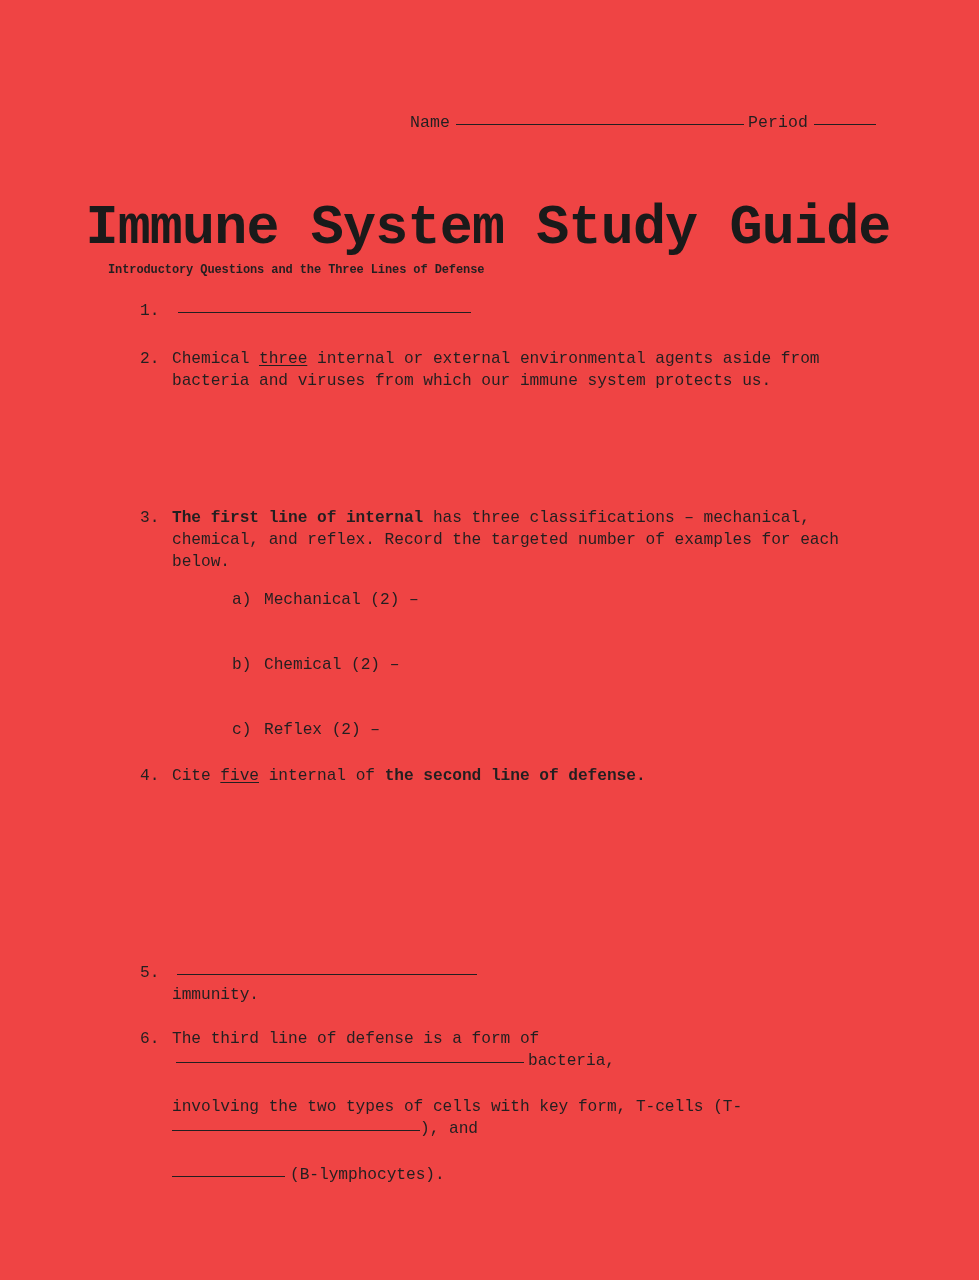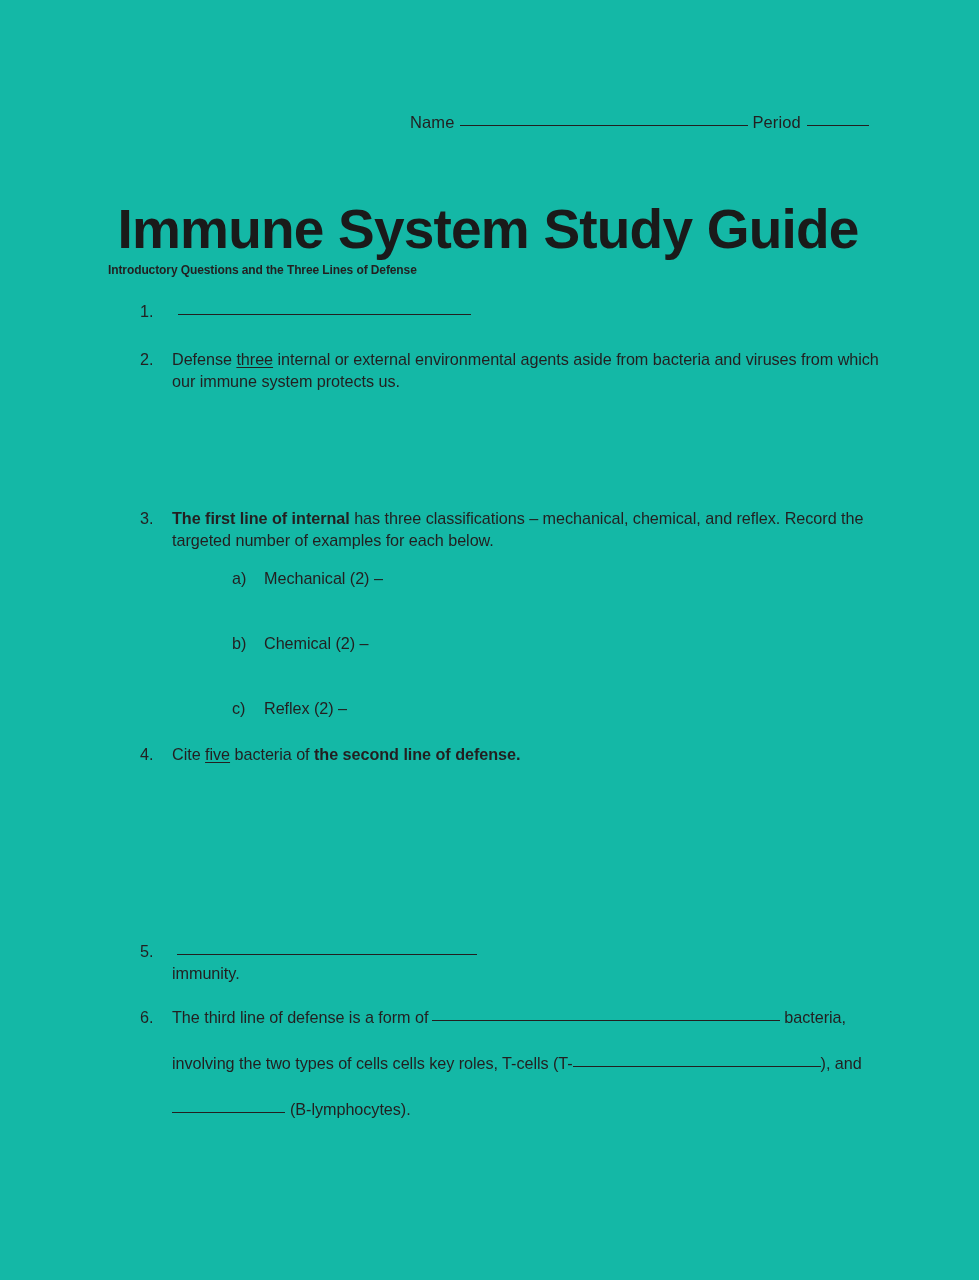--- a/index.html
+++ b/index.html
@@ -11,21 +11,22 @@
     width: 979px;
     height: 1280px;
     font-family: "Liberation Sans", sans-serif;
     color: #231f20;
     position: relative;
     overflow: hidden;
   }
   .page {
     position: absolute;
     inset: 0;
-    background: #14b8a6;
+    background: #ef4444;
+    font-family: Liberation Mono, monospace;
   }
 
   
   .name-row {
     position: absolute;
     left: 410px;
     top: 113px;
     width: 470px;
     font-size: 16.5px;
     white-space: nowrap;
@@ -138,21 +139,21 @@
   <h2 class="section-heading">Introductory Questions and the Three Lines of Defense</h2>
 
   <div class="qlist">
 
     <div class="q">
       <span class="num">1.</span><span class="blank b-q1"></span>
     </div>
     <div class="gap-q1"></div>
 
     <div class="q">
-      <span class="num">2.</span><span>Defense </span><u>three</u><span> internal or external environmental agents aside from bacteria and viruses from which our immune system protects us.</span>
+      <span class="num">2.</span><span>Chemical </span><u>three</u><span> internal or external environmental agents aside from bacteria and viruses from which our immune system protects us.</span>
     </div>
     <div class="gap-q2"></div>
 
     <div class="q">
       <span class="num">3.</span><b>The first line of internal</b><span> has three classifications – mechanical, chemical, and reflex. Record the targeted number of examples for each below.</span>
 
       <div class="sublist">
         <div class="sub">
           <span class="slabel">a)</span><span>Mechanical (2) –</span>
         </div>
@@ -162,34 +163,34 @@
         </div>
         <div class="gap-sub"></div>
         <div class="sub">
           <span class="slabel">c)</span><span>Reflex (2) –</span>
         </div>
       </div>
     </div>
     <div class="gap-q3"></div>
 
     <div class="q">
-      <span class="num">4.</span><span>Cite </span><u>five</u><span> bacteria of </span><b>the second line of defense.</b>
+      <span class="num">4.</span><span>Cite </span><u>five</u><span> internal of </span><b>the second line of defense.</b>
     </div>
     <div class="gap-q4"></div>
 
     <div class="q">
       <span class="num">5.</span><span class="blank b-q5"></span><br><span>immunity.</span>
     </div>
     <div class="gap-q5"></div>
 
     <div class="q">
       <span class="num">6.</span><span>The third line of defense is a form of</span><span class="blank b-q6a"></span><span>bacteria,</span>
 
       <div class="q6line">
-        <span>involving the two types of cells cells key roles, T-cells (T-</span><span class="blank b-q6b"></span><span>), and</span>
+        <span>involving the two types of cells with key form, T-cells (T-</span><span class="blank b-q6b"></span><span>), and</span>
       </div>
 
       <div class="q6line">
         <span class="blank b-q6c"></span><span>(B-lymphocytes).</span>
       </div>
     </div>
 
   </div>
 </div>
 

